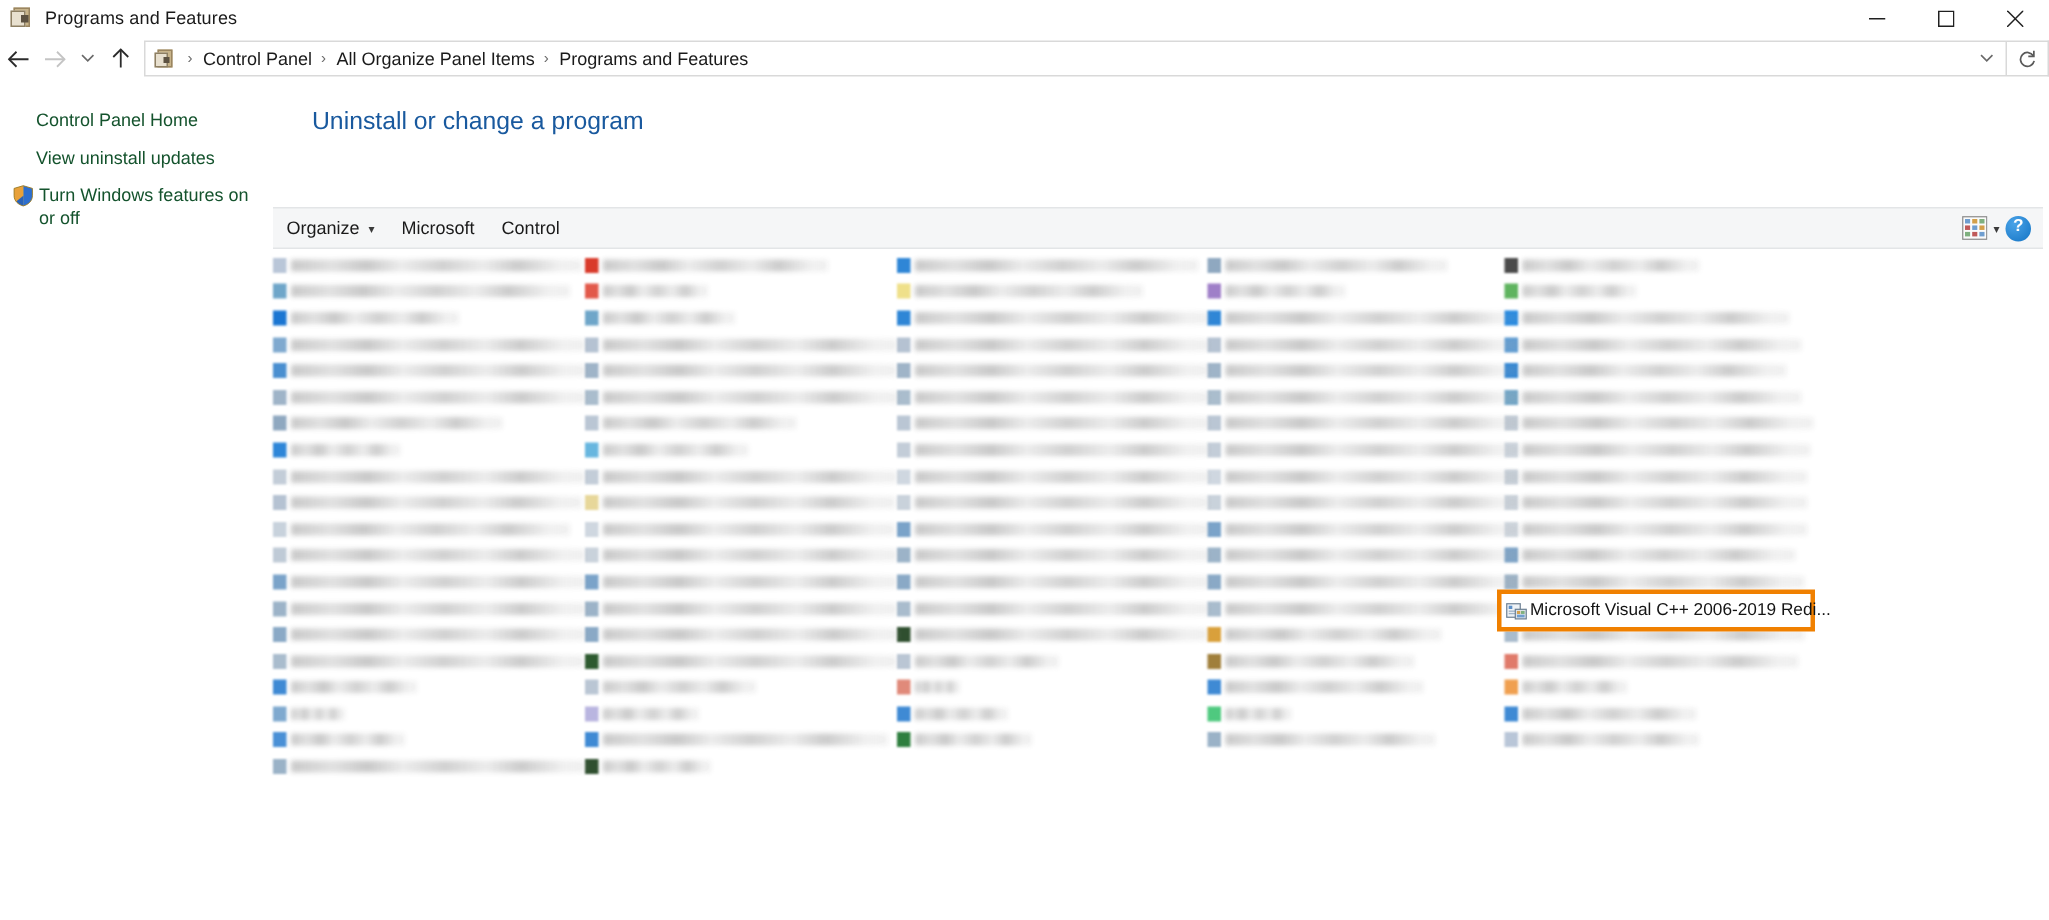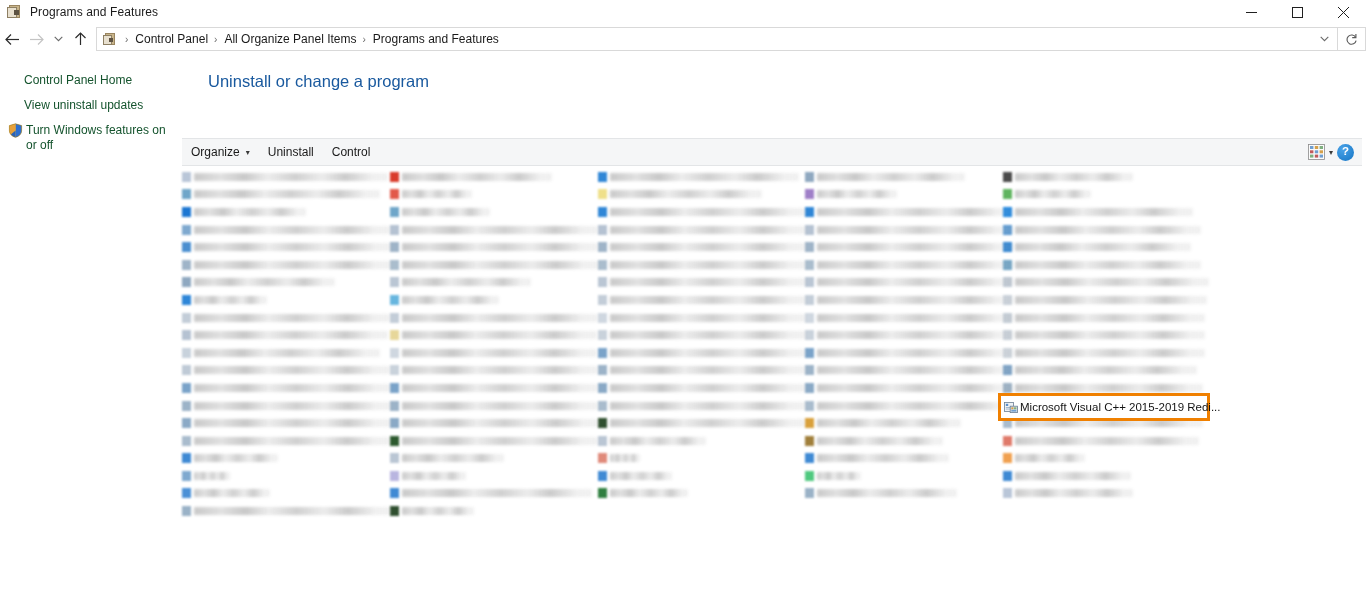--- a/index.html
+++ b/index.html
@@ -279,21 +279,21 @@
 
 <div class="main">
   <div class="main-title">Uninstall or change a program</div>
 
   <div class="toolbar">
     <div class="tb-item">
       <span>Organize</span>
       <span class="tb-caret">▾</span>
     </div>
     <div class="tb-item">
-      <span>Uninstall</span>
+      <span>Microsoft</span>
     </div>
     <div class="tb-item">
       <span>Control</span>
     </div>
     <div class="tb-right">
       <span class="viewicon">
         <svg width="17" height="16" viewBox="0 0 17 16">
           <rect x="0.5" y="0.5" width="16" height="15" fill="#fbfbfb" stroke="#8a8a8a" stroke-width="0.8"></rect>
           <rect x="2" y="2" width="3.4" height="3" fill="#6f9ed0"></rect>
             <rect x="6.8" y="2" width="3.4" height="3" fill="#d4a04a"></rect>
@@ -718,16 +718,16 @@
           <rect x="1.8" y="3.8" width="2.4" height="2.2" fill="#5b8fc9"></rect>
           <rect x="1.8" y="7" width="6.2" height="0.9" fill="#9fb4c8"></rect>
           <rect x="1.8" y="8.6" width="6.2" height="0.9" fill="#9fb4c8"></rect>
           <rect x="6.2" y="6.2" width="7.3" height="6.4" fill="#d8dee5" stroke="#5f7governorr" stroke-width="0"></rect>
           <rect x="6.2" y="6.2" width="7.3" height="6.4" fill="#dfe5eb" stroke="#6b7f93" stroke-width="0.8"></rect>
           <rect x="7.3" y="7.3" width="2.2" height="2" fill="#d4a04a"></rect>
           <rect x="10" y="7.3" width="2.4" height="2" fill="#7fb07f"></rect>
           <rect x="7.3" y="9.8" width="5.1" height="1.8" fill="#6f9ed0"></rect>
         </svg>
       </span>
-      <span class="sel-text">Microsoft Visual C++ 2015-2019 Redi...</span>
+      <span class="sel-text">Microsoft Visual C++ 2006-2019 Redi...</span>
     </div>
   </div>
 </div>
 
 </body></html>

